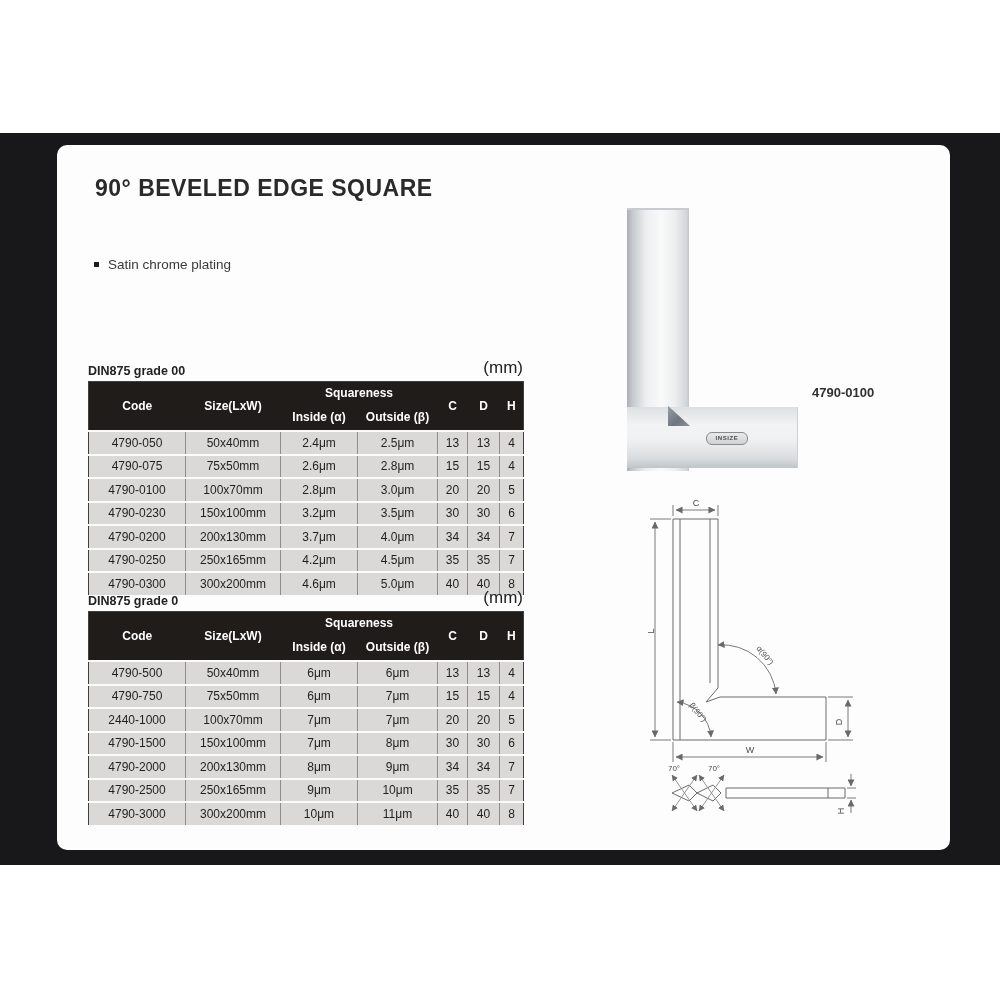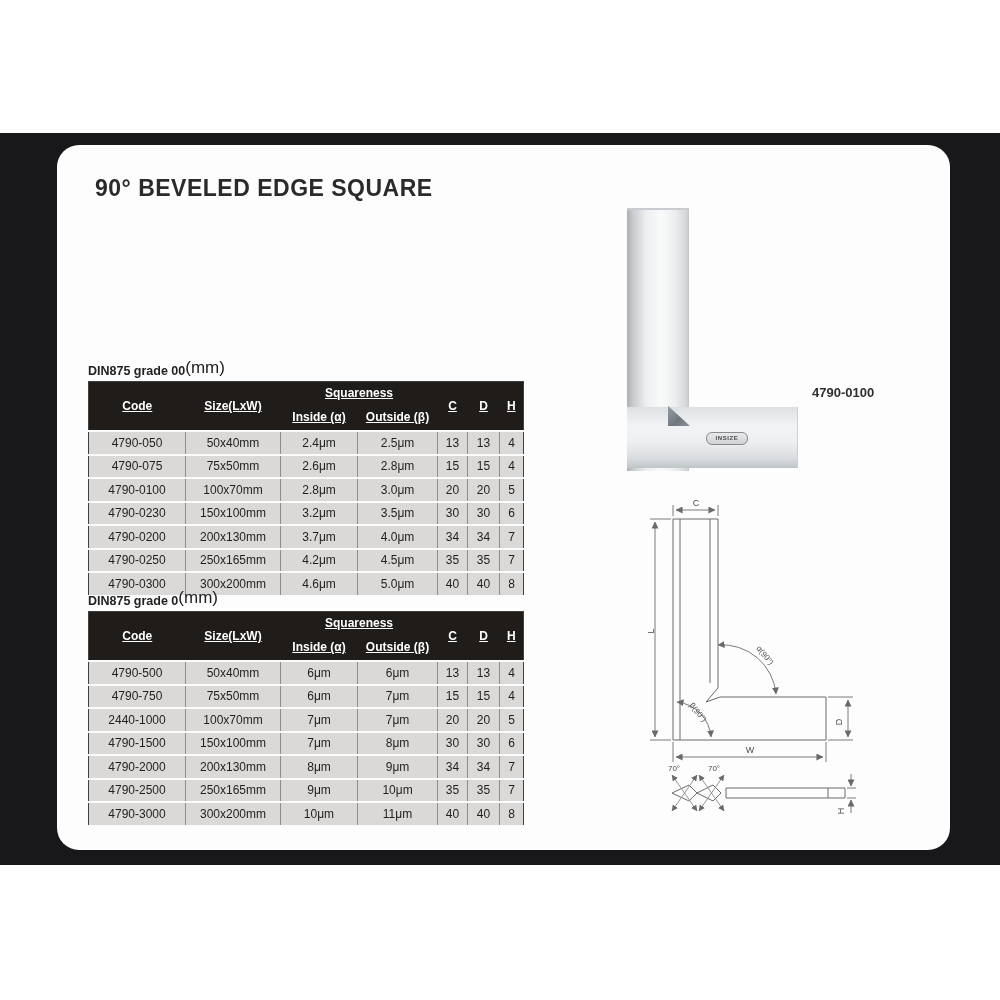--- a/index.html
+++ b/index.html
@@ -3,39 +3,39 @@
 <meta charset="utf-8">
 <style>
   html,body{margin:0;padding:0;}
   body{
     width:1000px;height:1000px;position:relative;overflow:hidden;
     background:#ffffff;
     font-family:"Liberation Sans","DejaVu Sans",sans-serif;
     -webkit-font-smoothing:antialiased;
   }
   .band{position:absolute;left:0;top:133px;width:1000px;height:732px;background:#18181b;}
-  .card{position:absolute;left:57px;top:145px;width:893px;height:705px;background:#fdfdfd;border-radius:22px;}
+  .card{position:absolute;left:57px;top:145px;width:893px;height:705px;background:#fdfdfd;border-radius:10px;}
 
   
   .title{position:absolute;left:38px;top:30px;font-size:23px;font-weight:bold;color:#2a2a2a;letter-spacing:.5px;}
   .features{position:absolute;left:37px;top:112px;list-style:none;margin:0;padding:0;}
   .features li{display:flex;align-items:center;margin-bottom:8px;font-size:13.5px;color:#3a3a3a;}
   .bullet{width:5px;height:5px;background:#1d1d1d;margin-right:9px;flex:0 0 auto;}
 
   
   .spec{position:absolute;left:31px;width:435px;}
   .spec.one{top:190px;}
   .spec.two{top:420px;}
-  .cap-row{display:flex;align-items:flex-end;margin-bottom:3px;}
+  .cap-row{display:flex;justify-content:space-between;align-items:flex-end;margin-bottom:3px;}
   .cap{font-size:12.5px;font-weight:bold;color:#222;}
   .unit{font-size:17px;color:#222;margin-top:23px;}
   table.spec-table{border-collapse:collapse;table-layout:fixed;width:435px;border:1px solid #404040;font-size:12px;}
   table.spec-table th{
     background:#201c1a;color:#fff;font-weight:bold;font-size:12px;
-    padding:0;height:24px;border:0;border-bottom:2px solid #fbfbfb;text-align:center;text-decoration:underline;
+    padding:0;height:24px;border:0;border-bottom:2px solid #fbfbfb;text-align:center;
   }
   table.spec-table td{
     background:#dbd9d7;color:#1f1f1f;text-align:center;height:21.5px;padding:0;
     border-right:1px solid #8f8c89;border-bottom:2px solid #fbfbfb;
   }
   table.spec-table td:last-child{border-right:0;}
   table.spec-table tr td:first-child{font-weight:normal;}
 
   
   .photo-blade{
@@ -68,20 +68,24 @@
 </head>
 <body>
 
 <div class="band"></div>
 
 <div class="card">
 
   <div class="title">90° BEVELED EDGE SQUARE</div>
 
   <ul class="features">
+    <li>
+      <span class="bullet"></span>
+      <span>Satin chrome plating</span>
+    </li>
   </ul>
 
   <div class="spec one">
     <div class="cap-row">
       <span class="cap">DIN875 grade 00</span>
       <span class="unit">(mm)</span>
     </div>
     <table class="spec-table">
       <colgroup>
         <col style="width:97px">

